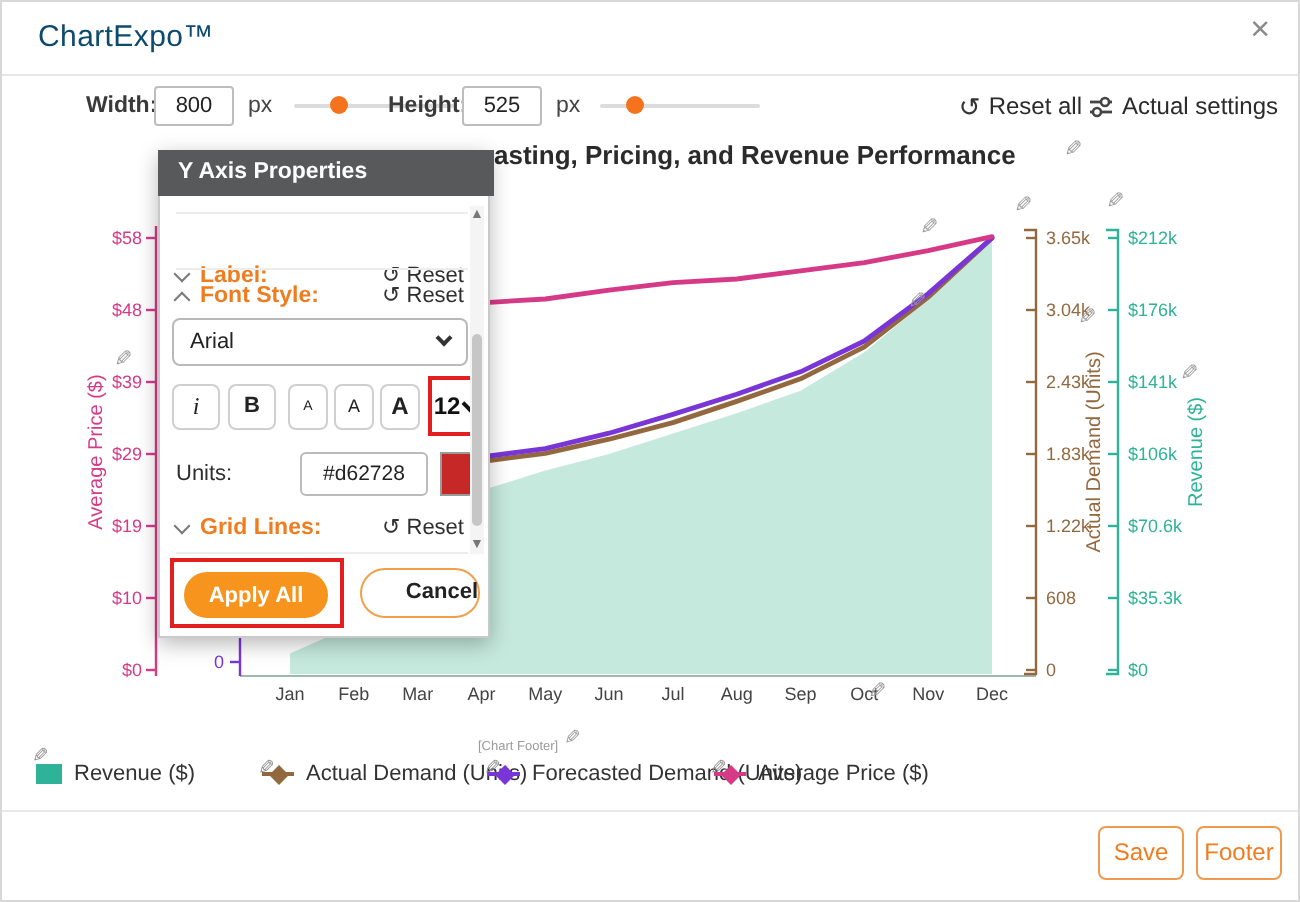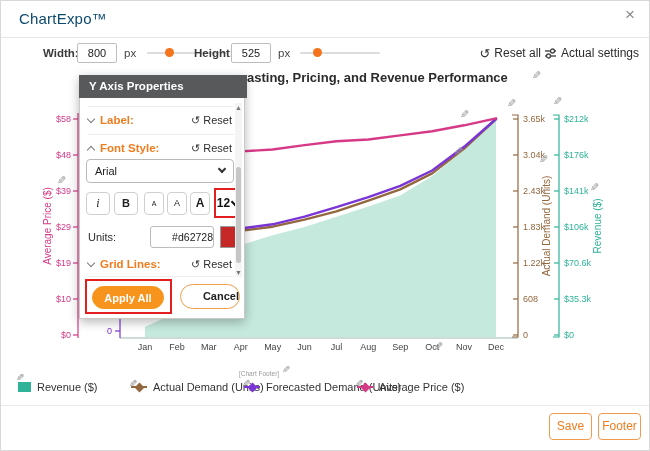--- a/index.html
+++ b/index.html
@@ -59,21 +59,21 @@
   .chev.up { transform:rotate(135deg); margin-top:3px; }
   .p-select { position:absolute; left:6px; top:83px; width:148px; height:24px; border:1px solid #b9b9b9; border-radius:4px;
               font-size:11px; color:#222; line-height:22px; padding:0 8px; cursor:pointer; background:#fff; }
   .p-select .chev { position:absolute; right:8px; top:9px; border-color:#333; border-width:2px; }
   .fbtn { position:absolute; top:116px; height:23px; background:#fff; border:1px solid #cfcfcf; border-radius:4px;
           text-align:center; color:#222; cursor:pointer; }
   .size-box { position:absolute; left:134px; top:112px; width:27px; height:30px; border:2.5px solid #e31e1e;
               display:flex; align-items:center; justify-content:center; gap:2px; font-size:12px; font-weight:bold; color:#111; cursor:pointer; background:#fff; }
   .color-label { position:absolute; left:8px; top:155px; font-size:11px; color:#2e2e2e; }
   .color-input { position:absolute; left:70px; top:150px; width:64px; height:22px; border:1px solid #bbb; border-radius:3px;
-                 text-align:right; font-size:10.5px; color:#222; font-family:"Liberation Sans",sans-serif; }
+                 text-align:center; font-size:10.5px; color:#222; font-family:"Liberation Sans",sans-serif; }
   .color-swatch { position:absolute; left:140px; top:150px; width:21px; height:22px; background:#c62828; border:1px solid #9a9a9a; cursor:pointer; }
   .applyall-box { position:absolute; left:5px; top:203px; width:87px; height:35px; border:2.5px solid #e31e1e; }
   .btn-apply { position:absolute; left:5px; top:4.5px; width:72px; height:23px; background:#f7941e; border:1px solid #f7941e;
                border-radius:12px; color:#fff; font-size:11px; font-weight:bold; text-align:center; line-height:22px; cursor:pointer; }
   .btn-cancel { position:absolute; left:100px; top:208px; width:60px; height:25px; background:#fff; border:1.5px solid #f0a04a;
                 border-radius:13px; color:#222; font-size:11px; font-weight:bold; text-align:right; line-height:22px; cursor:pointer; }
   .p-scroll { position:absolute; right:2px; top:27px; width:7px; height:174px; background:#f4f4f4; }
   .p-scroll .arrow { position:absolute; left:0; width:7px; font-size:7px; color:#777; text-align:center; line-height:7px; cursor:pointer; }
   .p-scroll .thumbv { position:absolute; left:1px; top:64px; width:5px; height:96px; background:#c6c6c6; border-radius:3px; cursor:pointer; }
 </style>
@@ -240,21 +240,21 @@
   <span class="pencil" style="left:281px;top:364px;font-size:10px">✎</span>
 
   <div class="footer-divider"></div>
   <div class="btn-outline" style="left:548px;width:43px">Save</div>
   <div class="btn-outline" style="left:597px;width:43px">Footer</div>
 
   <div class="popup">
     <div class="popup-header">Y Axis Properties</div>
 
     <div class="p-div" style="top:30px"></div>
-    <div class="p-row" style="top:36px;height:16px">
+    <div class="p-row" style="top:54px;height:16px">
       <span class="chev down"></span>
       <span class="sec-label">Label:</span>
       <span class="p-reset">
           <span class="reset-icon" style="font-size:11px">↺</span>
           <span>Reset</span>
         </span>
     </div>
     <div class="p-div" style="top:58px"></div>
 
     <div class="p-row" style="top:64px;height:16px">

